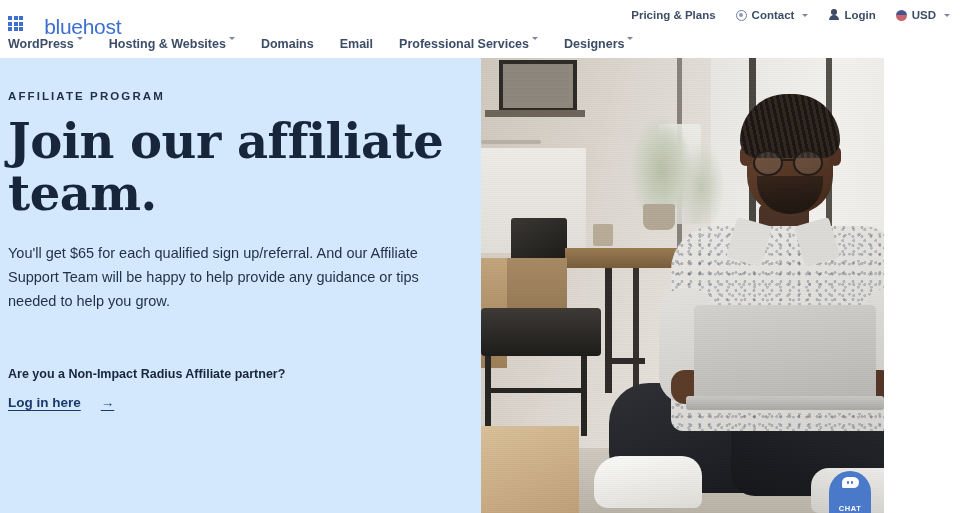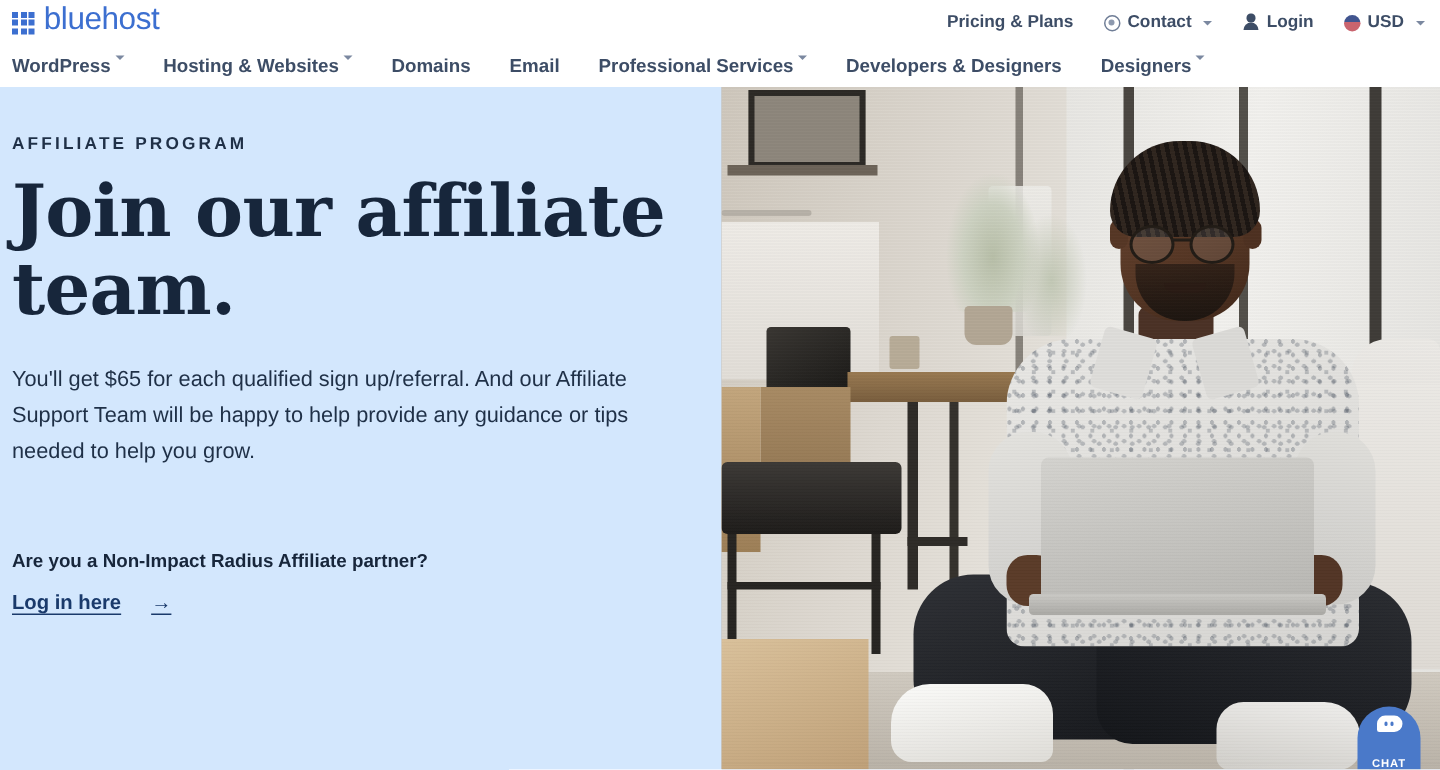--- a/index.html
+++ b/index.html
@@ -10,22 +10,22 @@
     background: #ffffff;
   }
   .page { position: relative; width: 960px; height: 513px; background:#fff; }
 
   
   .topbar {
     position: absolute; top: 0; left: 0; width: 960px; height: 30px;
     display: flex; align-items: center;
   }
   .brand {
-    position: absolute; left: 8px; top: 2px;
-    display: flex; align-items: flex-end; gap: 6px;
+    position: absolute; left: 8px; top: 16px;
+    display: flex; align-items: flex-start; gap: 21px;
   }
   .logo-grid {
     display: grid;
     grid-template-columns: repeat(3, 4px);
     grid-template-rows: repeat(3, 4px);
     gap: 1.6px;
   }
   .logo-grid i { display:block; width:4px; height:4px; background:#3c6fd0; }
   .brand-name {
     font-size: 21px; color: #3c6fd0; letter-spacing: -0.3px;
@@ -72,21 +72,21 @@
     font-size: 12.5px; font-weight: bold; color: #3d4d66;
   }
   .nav-item {
     display: flex; white-space: nowrap;
     margin-right: 26px; cursor: pointer;
   }
   .nav-item:last-child { margin-right: 0; }
 
   
   .hero {
-    position: absolute; top: 58px; left: 0; width: 960px; height: 455px;
+    position: absolute; top: 58px; left: 0; width: 884px; height: 455px;
     background: #d3e7fd;
     overflow: hidden;
   }
   .hero-left {
     position: absolute; left: 0; top: 0; width: 481px; height: 455px;
     padding: 32px 18px 0 8px;
   }
   .eyebrow {
     font-size: 11.5px; font-weight: bold; letter-spacing: 2.1px;
     color: #1f3047; margin-bottom: 13px;
@@ -331,23 +331,20 @@
 
     <div class="nav-item">
       <span>Email</span>
     </div>
 
     <div class="nav-item">
       <span>Professional Services</span>
       <span class="caret"></span>
     </div>
 
-    <div class="nav-item">
-      <span>Developers &amp; Designers</span>
-    </div>
 
     <div class="nav-item">
       <span>Designers</span>
       <span class="caret"></span>
     </div>
 
   </div>
 
   <div class="hero">
 

